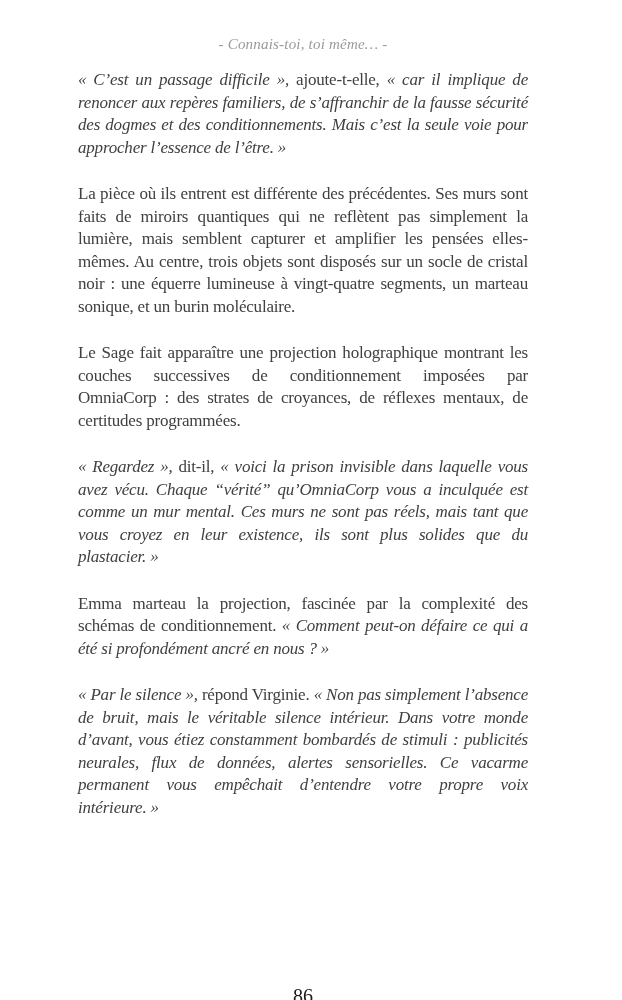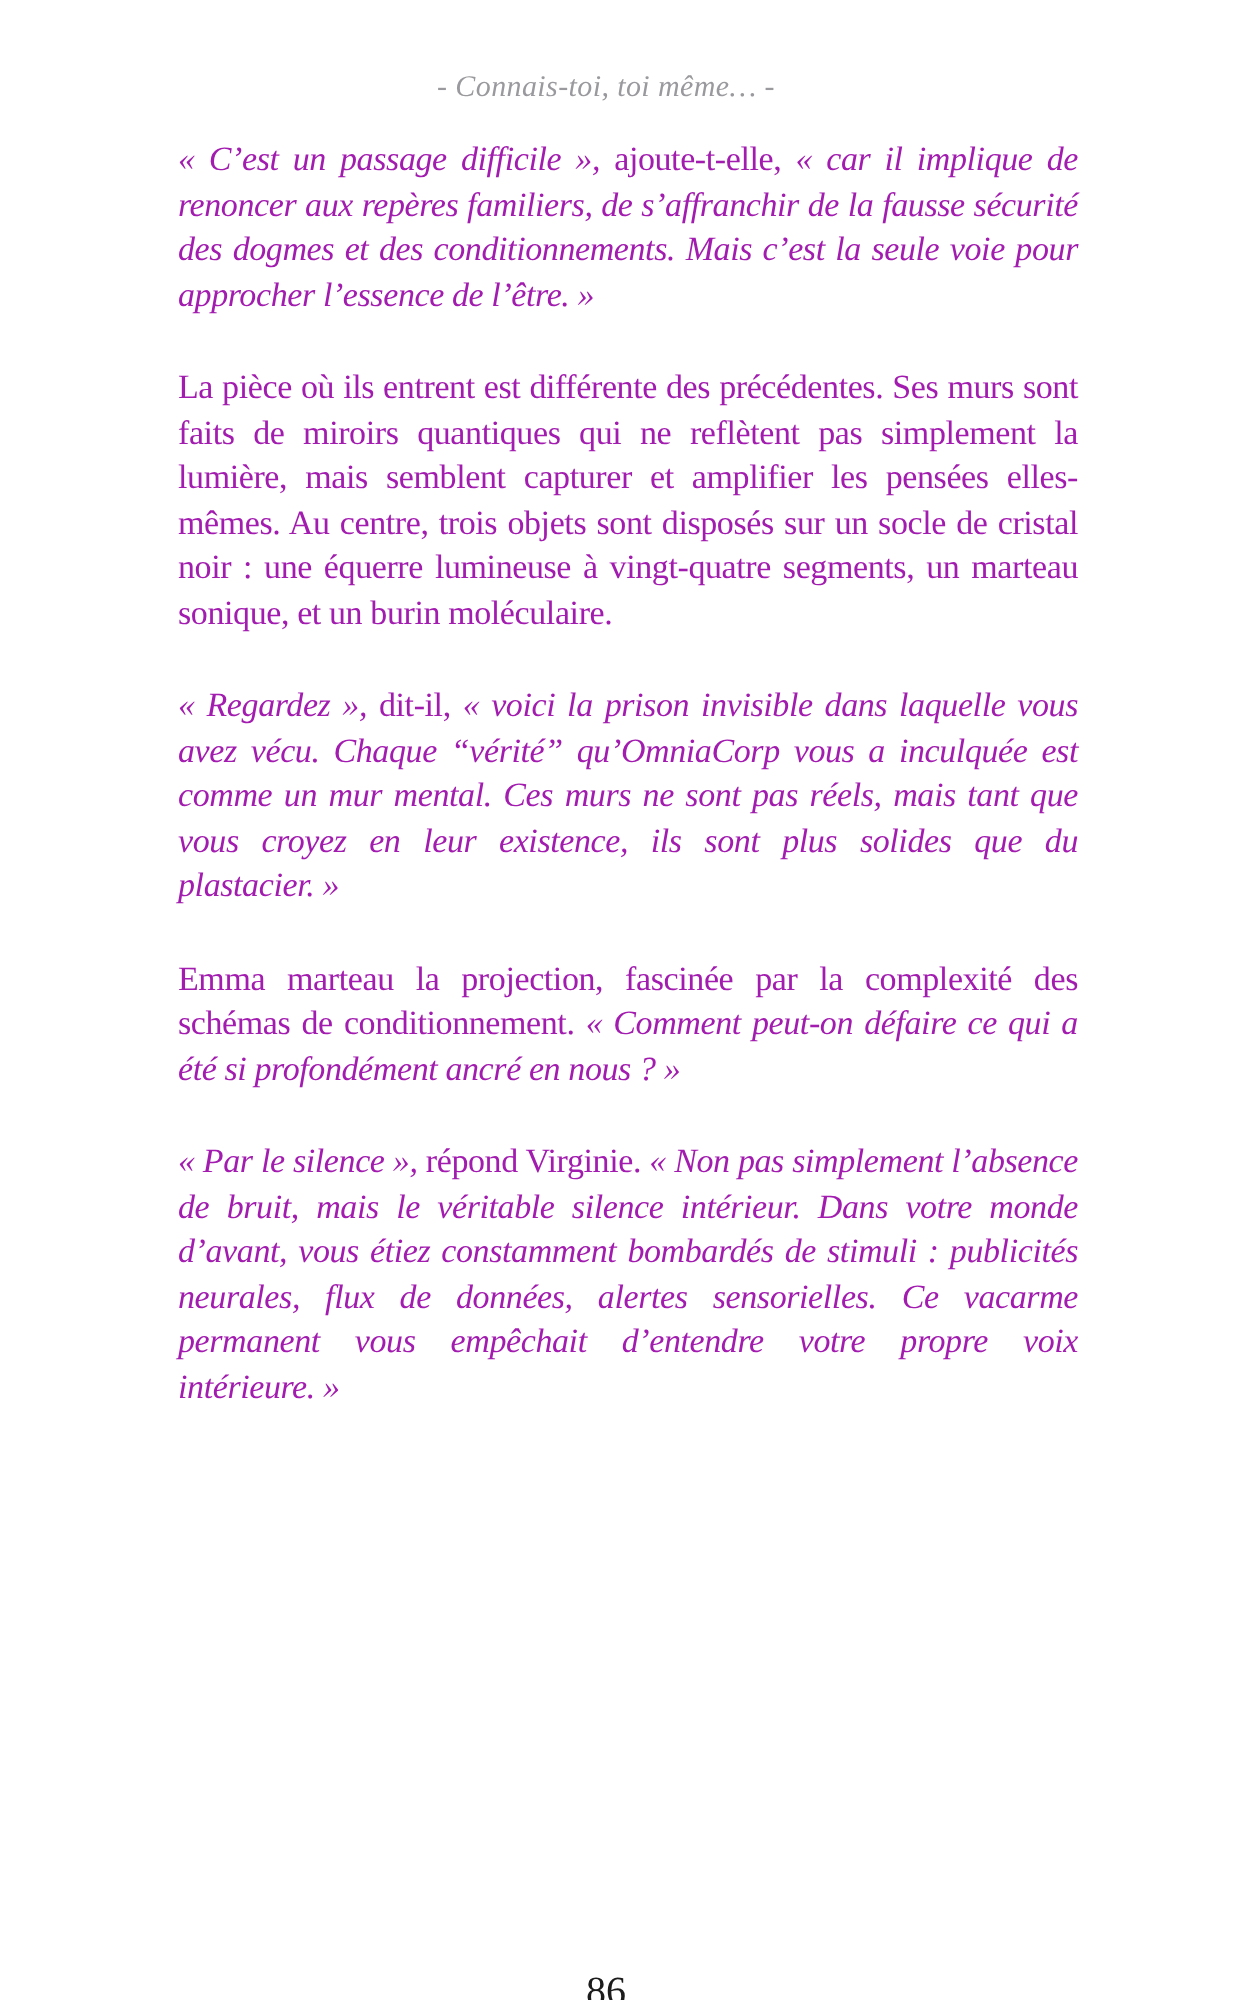--- a/index.html
+++ b/index.html
@@ -25,22 +25,21 @@
     font-size: 15px;
     line-height: 1.2;
     color: #9a9a9e;
     letter-spacing: 0.2px;
   }
   .content {
     position: absolute;
     top: 69px;
     left: 78px;
     width: 450px;
-    color: #a21caf;
-    margin-left: 11px;
+    color: #404040;
   }
   .content p.para {
     margin: 0 0 24px 0;
     font-size: 17px;
     line-height: 22.5px;
     letter-spacing: -0.2px;
     text-align: justify;
     hyphens: auto;
     -webkit-hyphens: auto;
   }
@@ -62,19 +61,20 @@
 </style>
 </head>
 <body>
 
 <div class="page">
   <div class="running-header">- Connais-toi, toi même… -</div>
 
   <div class="content">
       <p class="para"><span class="it">«&nbsp;C’est un passage difficile&nbsp;», </span><span class="rg">ajoute-t-elle, </span><span class="it">«&nbsp;car il implique de renoncer aux repères familiers, de s’affranchir de la fausse sécurité des dogmes et des conditionnements. Mais c’est la seule voie pour approcher l’essence de l’être.&nbsp;»</span></p>
       <p class="para"><span class="rg">La pièce où ils entrent est différente des précédentes. Ses murs sont faits de miroirs quantiques qui ne reflètent pas simplement la lumière, mais semblent capturer et amplifier les pensées elles-mêmes. Au centre, trois objets sont disposés sur un socle de cristal noir&nbsp;: une équerre lumineuse à vingt-quatre segments, un marteau sonique, et un burin moléculaire.</span></p>
+      <p class="para"><span class="rg">Le Sage fait apparaître une projection holographique montrant les couches successives de conditionnement imposées par OmniaCorp&nbsp;: des strates de croyances, de réflexes mentaux, de certitudes programmées.</span></p>
       <p class="para"><span class="it">«&nbsp;Regardez&nbsp;», </span><span class="rg">dit-il, </span><span class="it">«&nbsp;voici la prison invisible dans laquelle vous avez vécu. Chaque “vérité” qu’OmniaCorp vous a inculquée est comme un mur mental. Ces murs ne sont pas réels, mais tant que vous croyez en leur existence, ils sont plus solides que du plastacier.&nbsp;»</span></p>
       <p class="para"><span class="rg">Emma marteau la projection, fascinée par la complexité des schémas de conditionnement. </span><span class="it">«&nbsp;Comment peut-on défaire ce qui a été si profondément ancré en nous&nbsp;?&nbsp;»</span></p>
       <p class="para"><span class="it">«&nbsp;Par le silence&nbsp;», </span><span class="rg">répond Virginie. </span><span class="it">«&nbsp;Non pas simplement l’absence de bruit, mais le véritable silence intérieur. Dans votre monde d’avant, vous étiez constamment bombardés de stimuli&nbsp;: publicités neurales, flux de données, alertes sensorielles. Ce vacarme permanent vous empêchait d’entendre votre propre voix intérieure.&nbsp;»</span></p>
     </div>
 
   <div class="folio">86</div>
 </div>
 
 </body></html>

